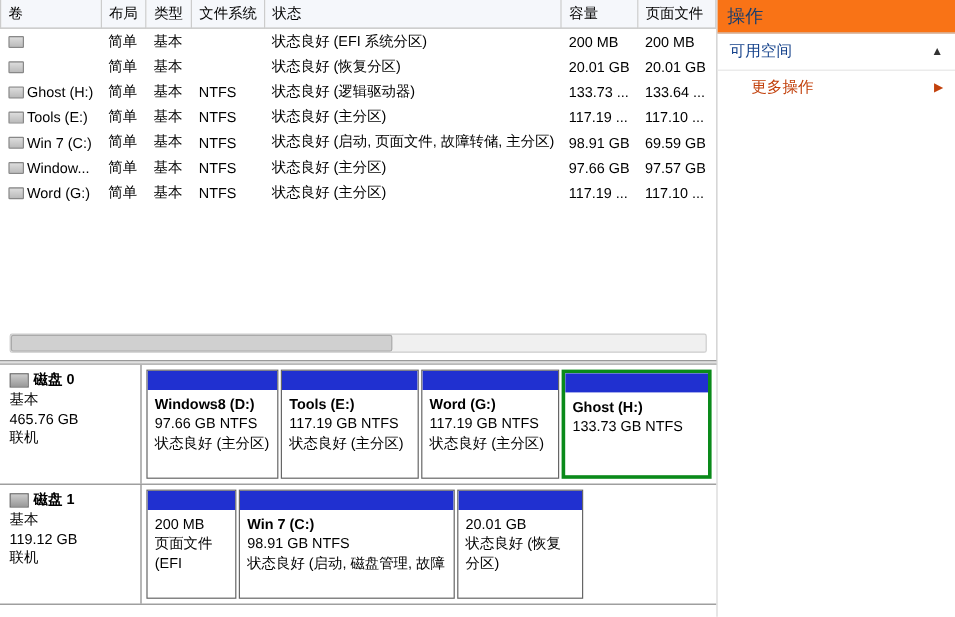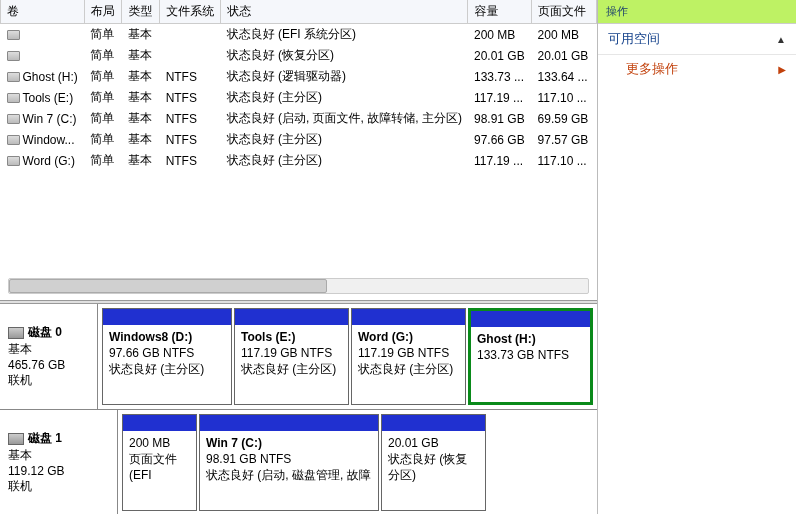--- a/index.html
+++ b/index.html
@@ -18,24 +18,24 @@
   border-right: 1px solid #bbb;
   display: flex;
   flex-direction: column;
 }
 .side-panel {
   width: 198px;
   height: 514px;
   background: #fff;
 }
 .side-header {
-  background: #bef264;
+  background: #f97316;
   border-bottom: 1px solid #ccc;
   padding: 4px 8px;
-  font-size: 11px;
+  font-size: 15px;
   color: #1a3e6e;
 }
 .side-section {
   display: flex;
   justify-content: space-between;
   align-items: center;
   padding: 6px 10px;
   border-bottom: 1px solid #e6e6e6;
   color: #15428b;
   cursor: pointer;
@@ -117,21 +117,21 @@
   background: #fff;
 }
 .disk-row {
   display: flex;
   border-bottom: 1px solid #888;
   min-height: 100px;
 }
 .disk-info {
   width: 118px;
   border-right: 1px solid #888;
-  padding: 20px 8px;
+  padding: 4px 8px;
   font-size: 12px;
 }
 .disk-info .dicon {
   display: inline-block;
   width: 16px; height: 12px;
   background: linear-gradient(#ccc,#999);
   border: 1px solid #666;
   vertical-align: middle;
   margin-right: 4px;
 }
@@ -253,21 +253,21 @@
 
   <div class="disk-area">
     <div class="disk-row">
       <div class="disk-info">
         <span class="dicon"></span><span class="dname">磁盘 0</span><br>
         <span>基本</span><br>
         <span>465.76 GB</span><br>
         <span>联机</span>
       </div>
       <div class="parts" id="disk0-parts">
-          <div class="part" style="width: 130px;">
+          <div class="part" style="width: 110px;">
             <div class="bar"></div>
             <div class="ptext">
               <div class="pvol">Windows8  (D:)</div>
               <div>97.66 GB NTFS</div>
               <div>状态良好 (主分区)</div>
             </div>
           </div>
           <div class="part" style="width: 115px;">
             <div class="bar"></div>
             <div class="ptext">

